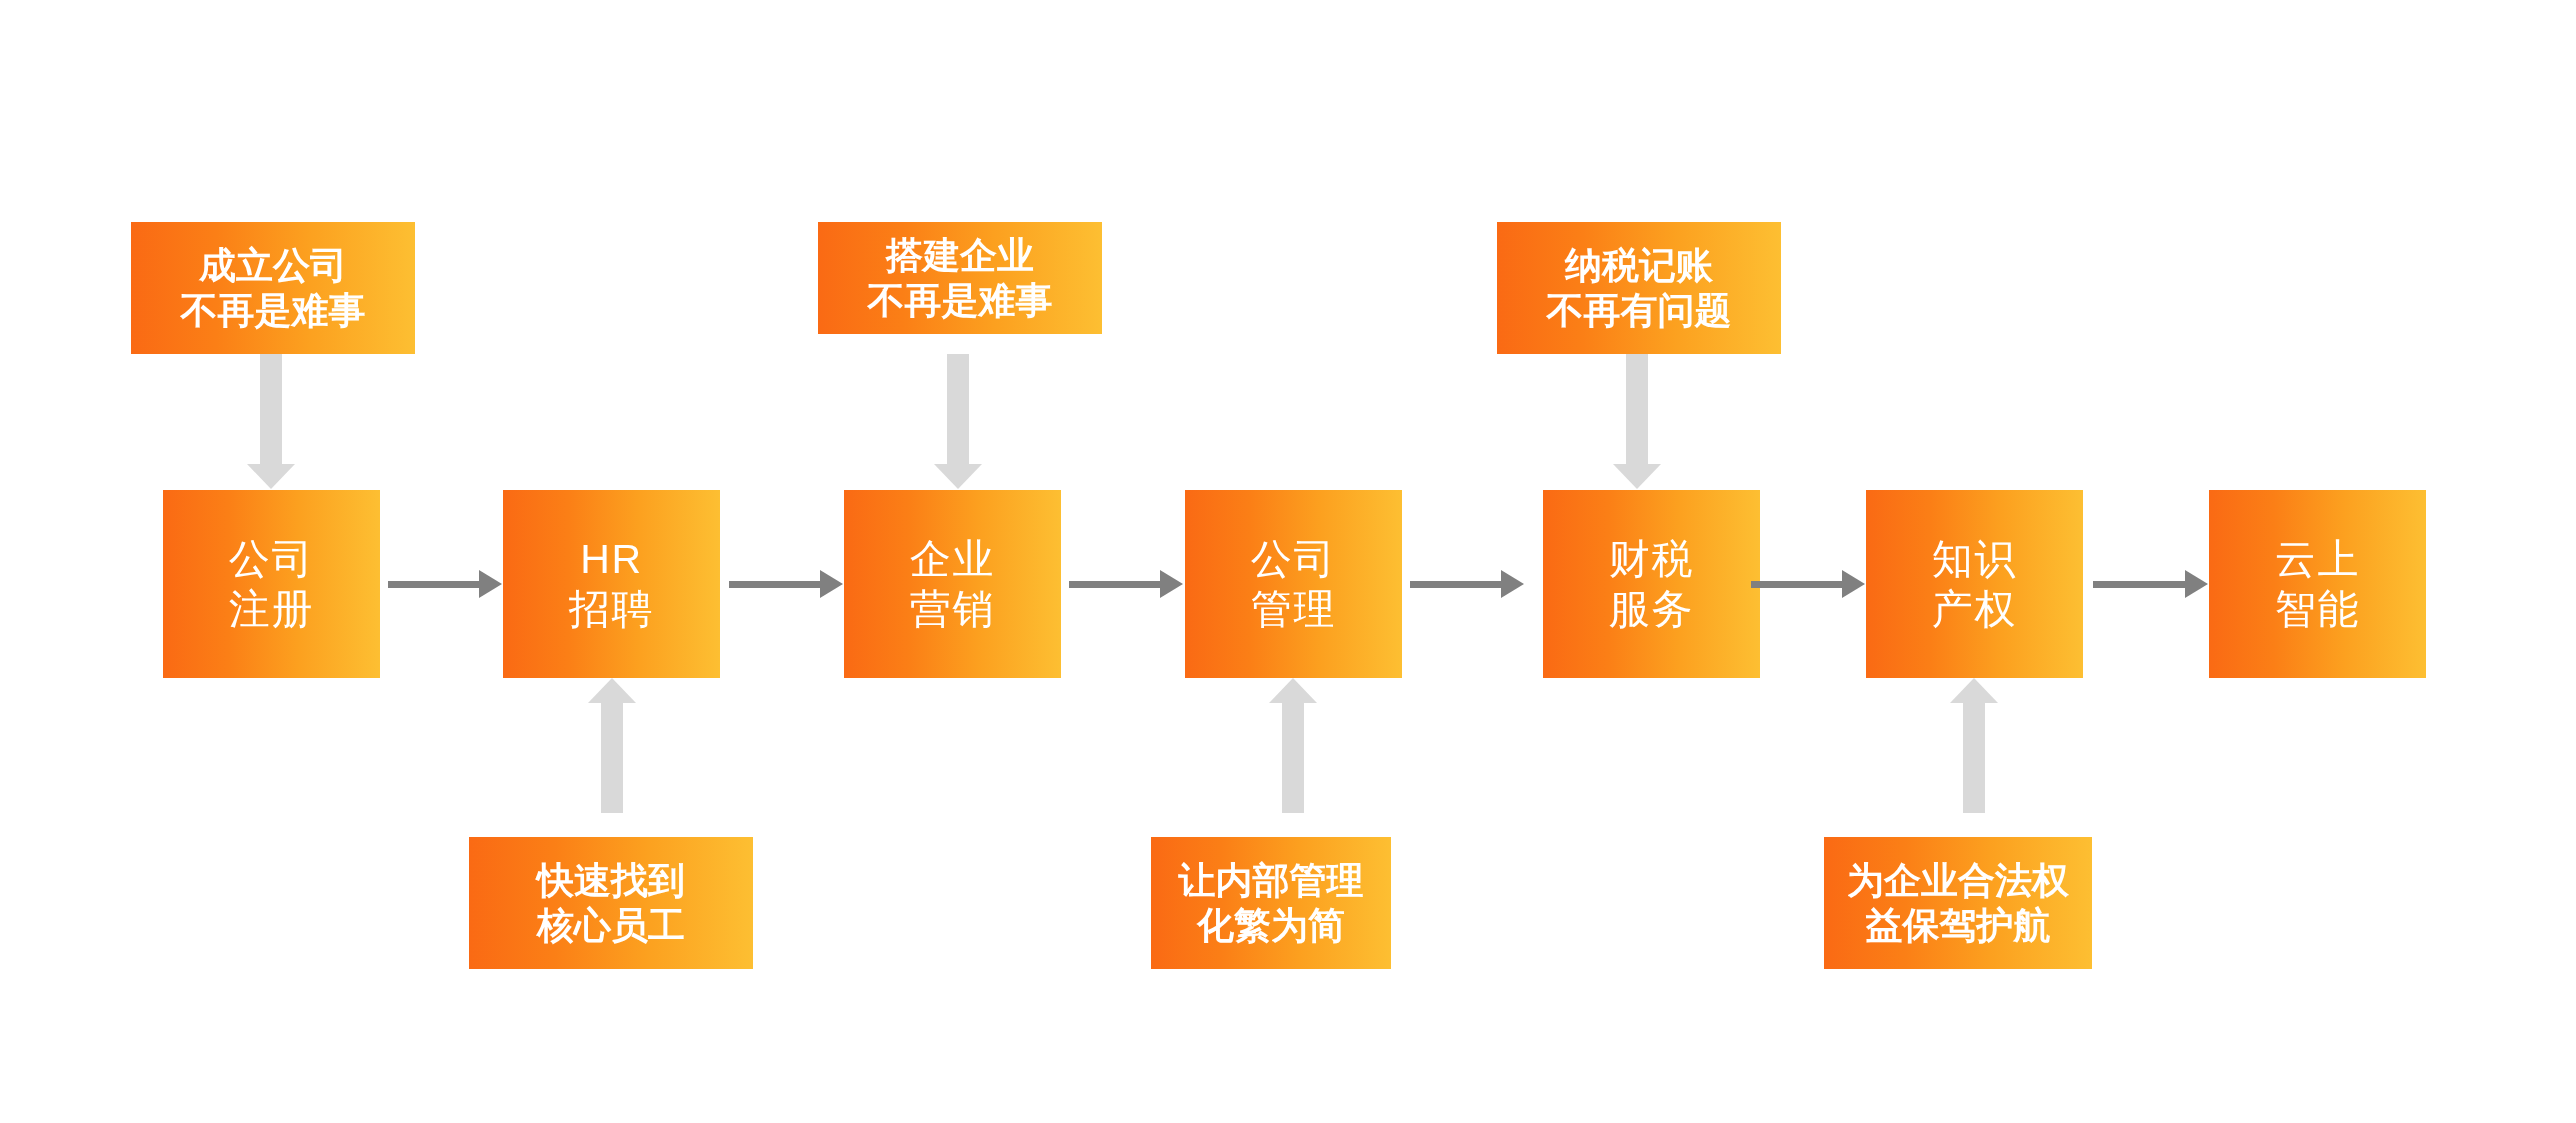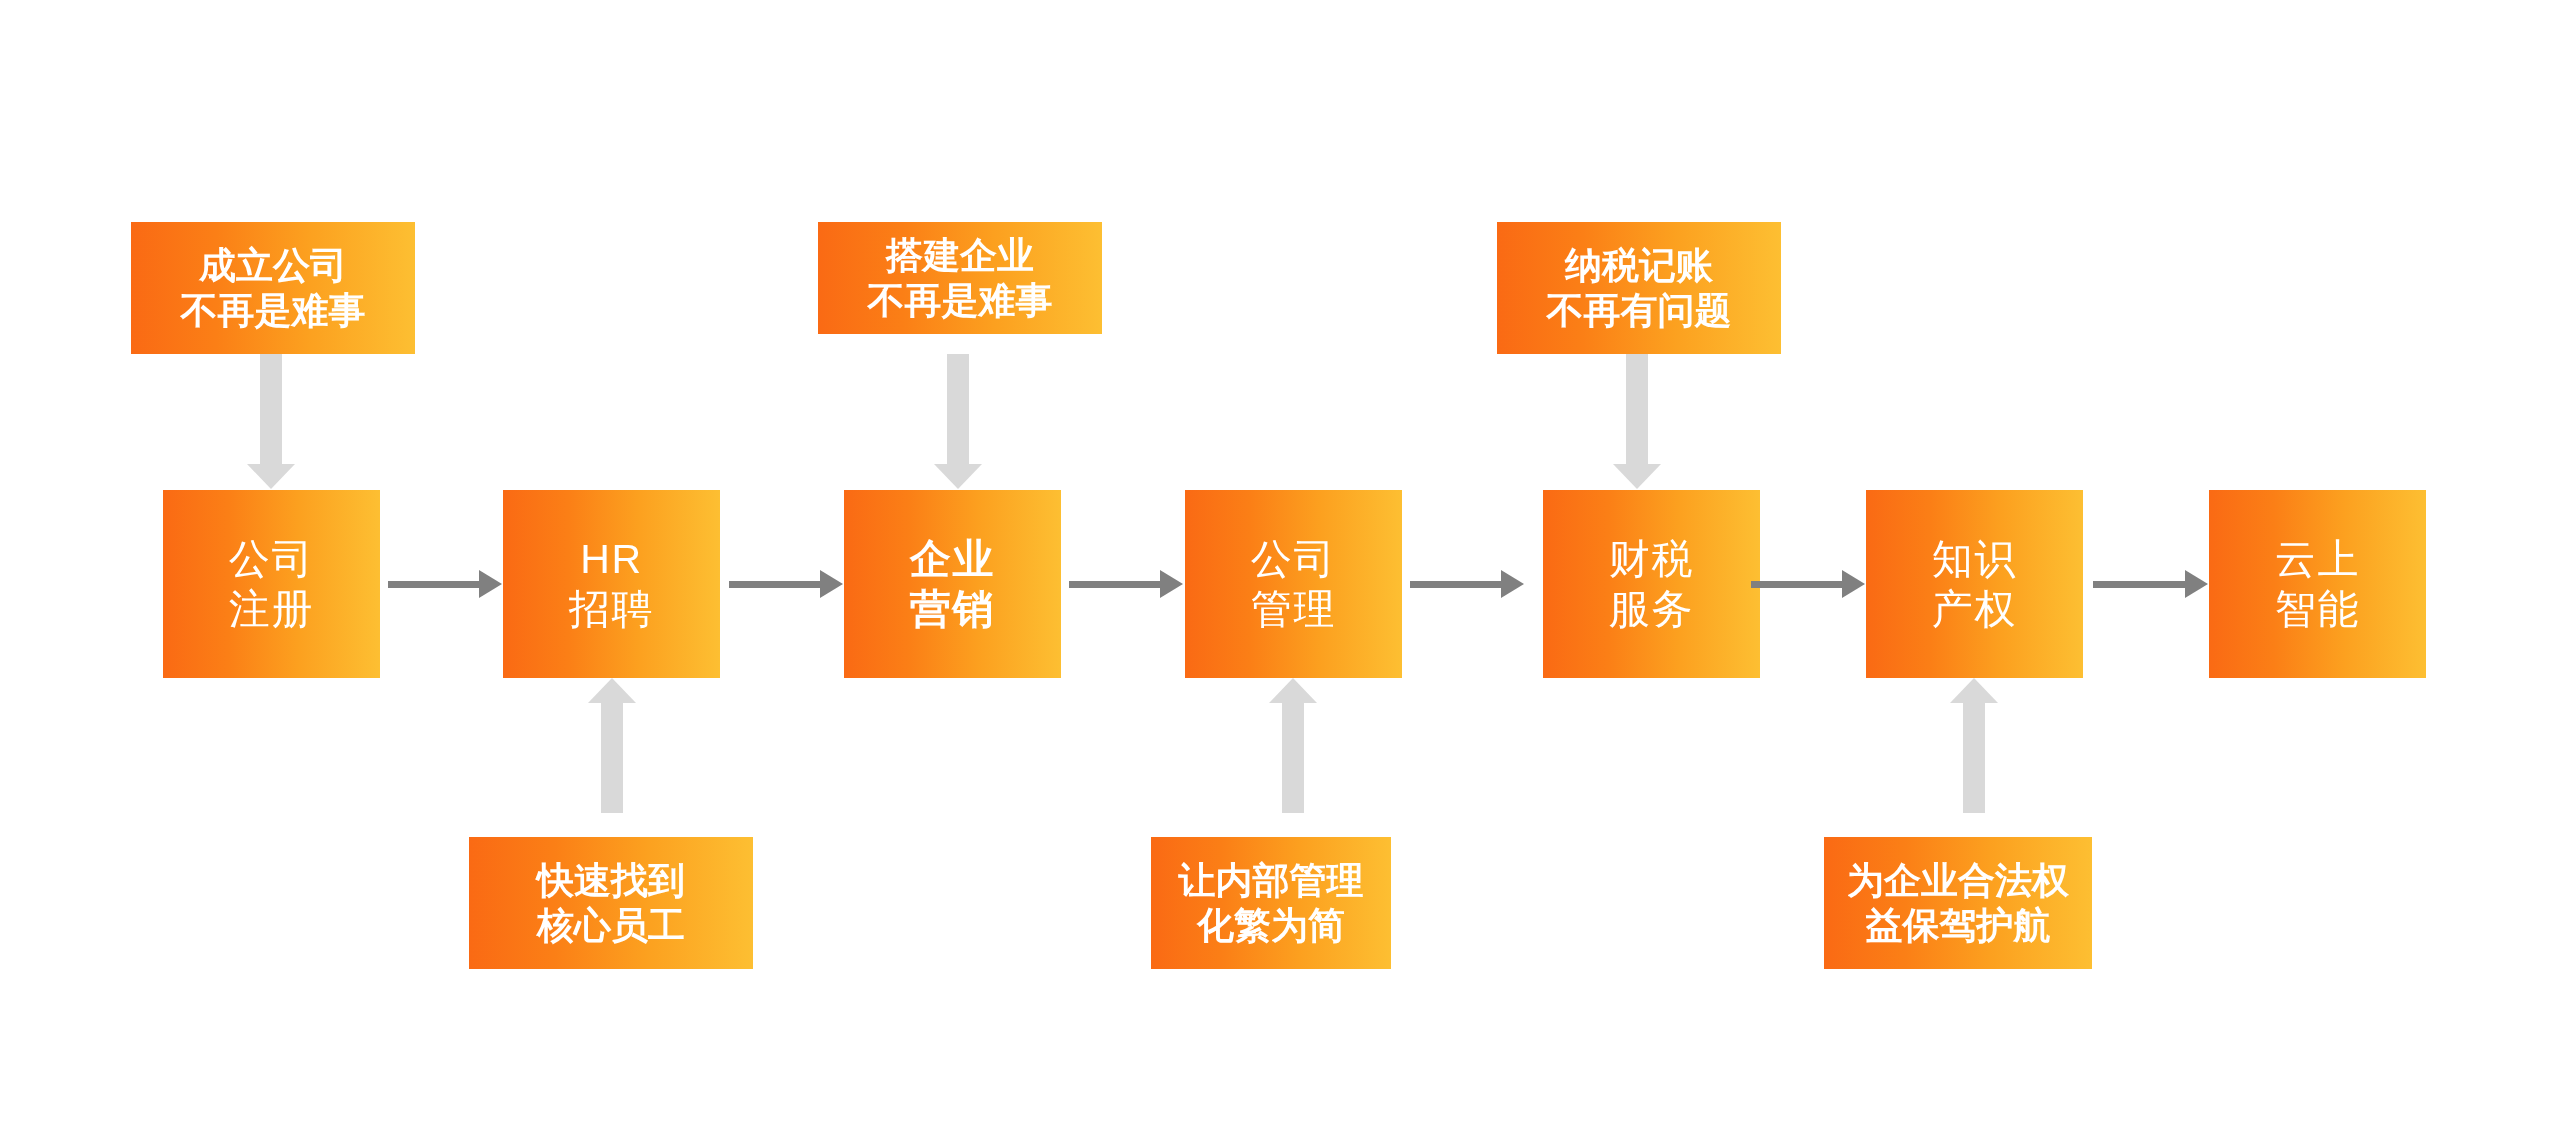--- a/index.html
+++ b/index.html
@@ -135,21 +135,21 @@
   <div class="card node" style="left:163px; top:490px;">
     <span class="ln">公司</span>
     <span class="ln">注册</span>
   </div>
 
   <div class="card node" style="left:503px; top:490px;">
     <span class="ln">HR</span>
     <span class="ln">招聘</span>
   </div>
 
-  <div class="card node" style="left:844px; top:490px;font-weight:bold;">
+  <div class="card node" style="left:844px; top:490px;">
     <span class="ln">企业</span>
     <span class="ln">营销</span>
   </div>
 
   <div class="card node" style="left:1185px; top:490px;">
     <span class="ln">公司</span>
     <span class="ln">管理</span>
   </div>
 
   <div class="card node" style="left:1543px; top:490px;">

